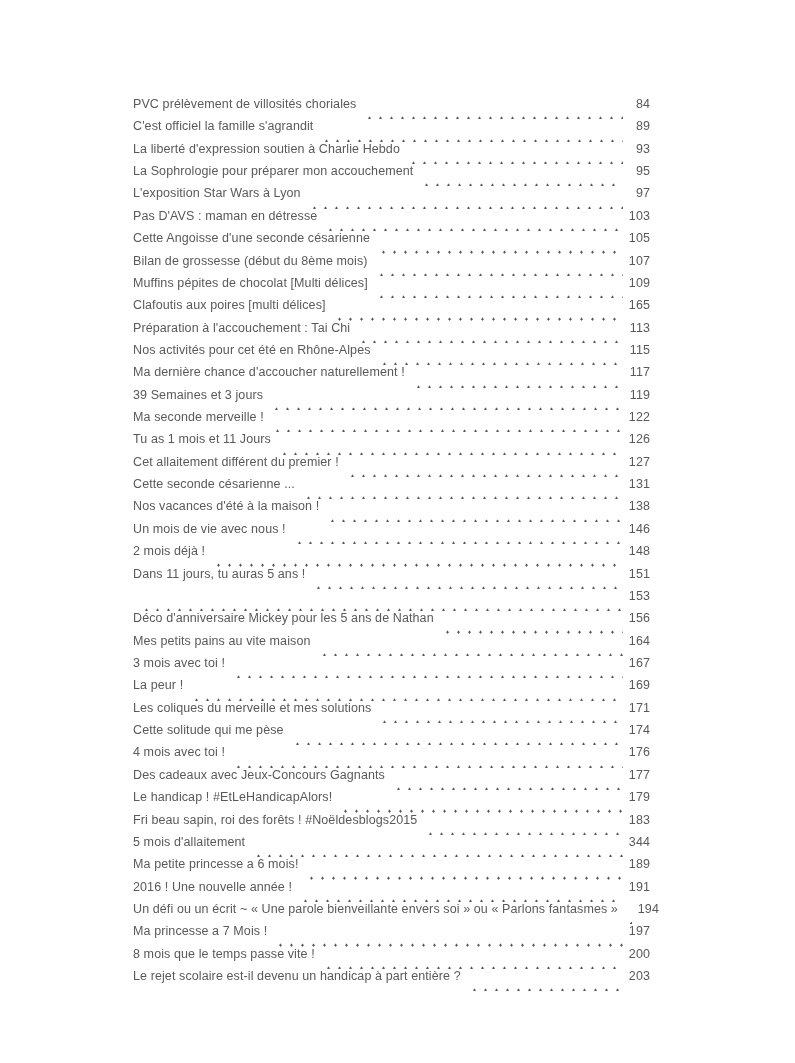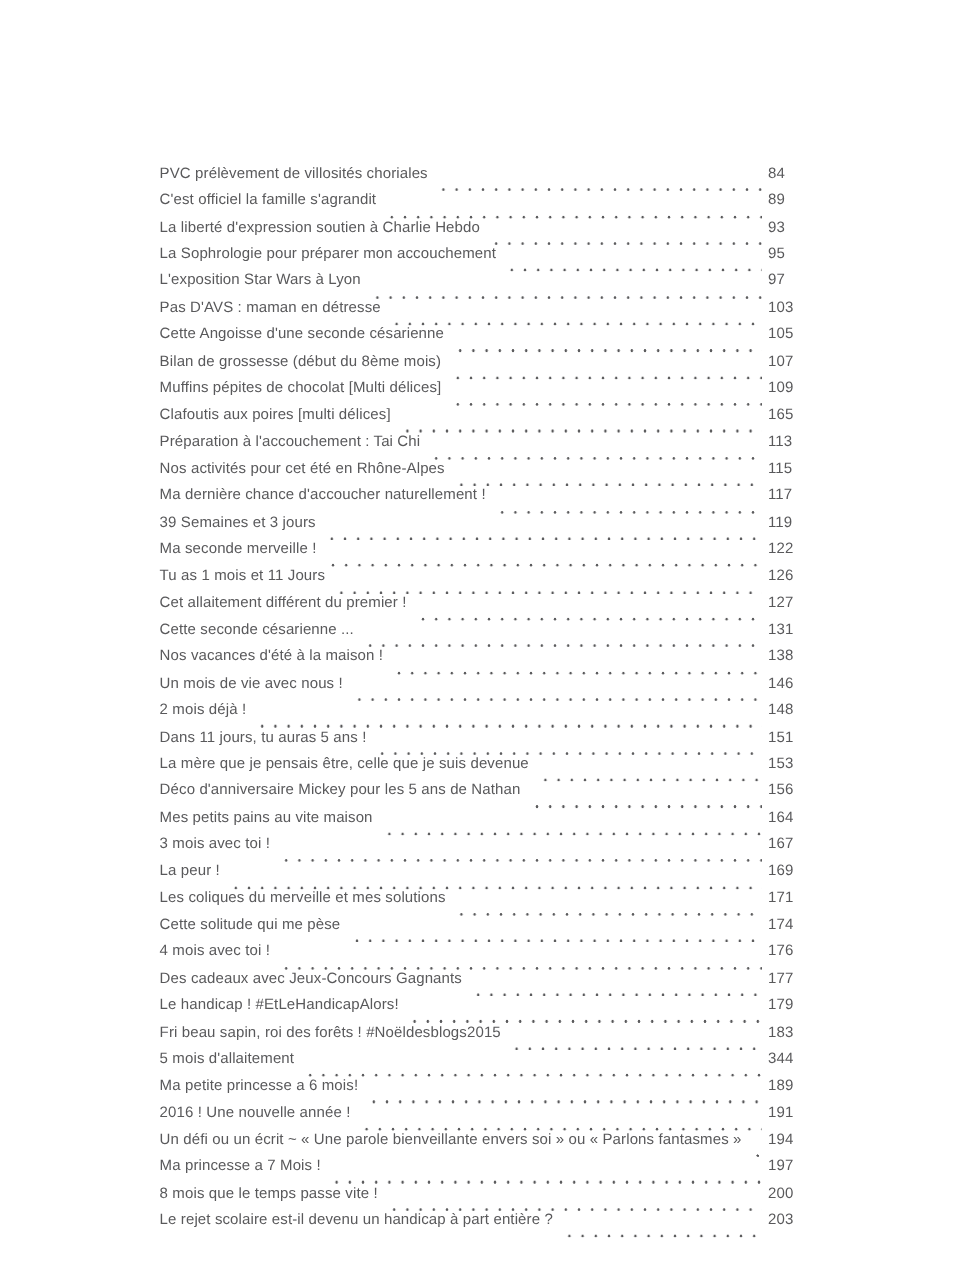--- a/index.html
+++ b/index.html
@@ -12,22 +12,21 @@
     width: 795px;
     height: 1063px;
     background: var(--page-bg, #ffffff);
     overflow: hidden;
     font-family: "Liberation Sans", "DejaVu Sans", sans-serif;
   }
   .toc {
     position: absolute;
     top: 97px;
     left: 133px;
-    right: 133px;
-    margin-top: 40px;
+    right: 145px;
   }
   .toc-row {
     display: flex;
     align-items: baseline;
     height: 22.36px;
     font-size: 12.5px;
     letter-spacing: 0.1px;
     color: var(--text-color, #59595b);
     white-space: nowrap;
     cursor: default;
@@ -41,21 +40,21 @@
     margin: 0 5px 0 8px;
     min-width: 6px;
     background-image: radial-gradient(circle, var(--text-color, #59595b) 1.05px, rgba(0,0,0,0) 1.25px);
     background-size: 11px 22.36px;
     background-position: left 0 bottom -10.2px;
     background-repeat: repeat-x;
   }
   .toc-page {
     flex: 0 0 auto;
     min-width: 22px;
-    text-align: left;
+    text-align: right;
   }
 </style>
 </head>
 <body>
 
 <div class="page">
   <div class="toc" id="toc">
   <div class="toc-row">
     <span class="toc-title">PVC prélèvement de villosités choriales</span>
     <span class="toc-leader"></span>
@@ -182,21 +181,20 @@
     <span class="toc-page">148</span>
   </div>
 
   <div class="toc-row">
     <span class="toc-title">Dans 11 jours, tu auras 5 ans !</span>
     <span class="toc-leader"></span>
     <span class="toc-page">151</span>
   </div>
 
   <div class="toc-row">
-    <span class="toc-title">La mère que je pensais être, celle que je suis devenue</span>
     <span class="toc-leader"></span>
     <span class="toc-page">153</span>
   </div>
 
   <div class="toc-row">
     <span class="toc-title">Déco d'anniversaire Mickey pour les 5 ans de Nathan</span>
     <span class="toc-leader"></span>
     <span class="toc-page">156</span>
   </div>
 

